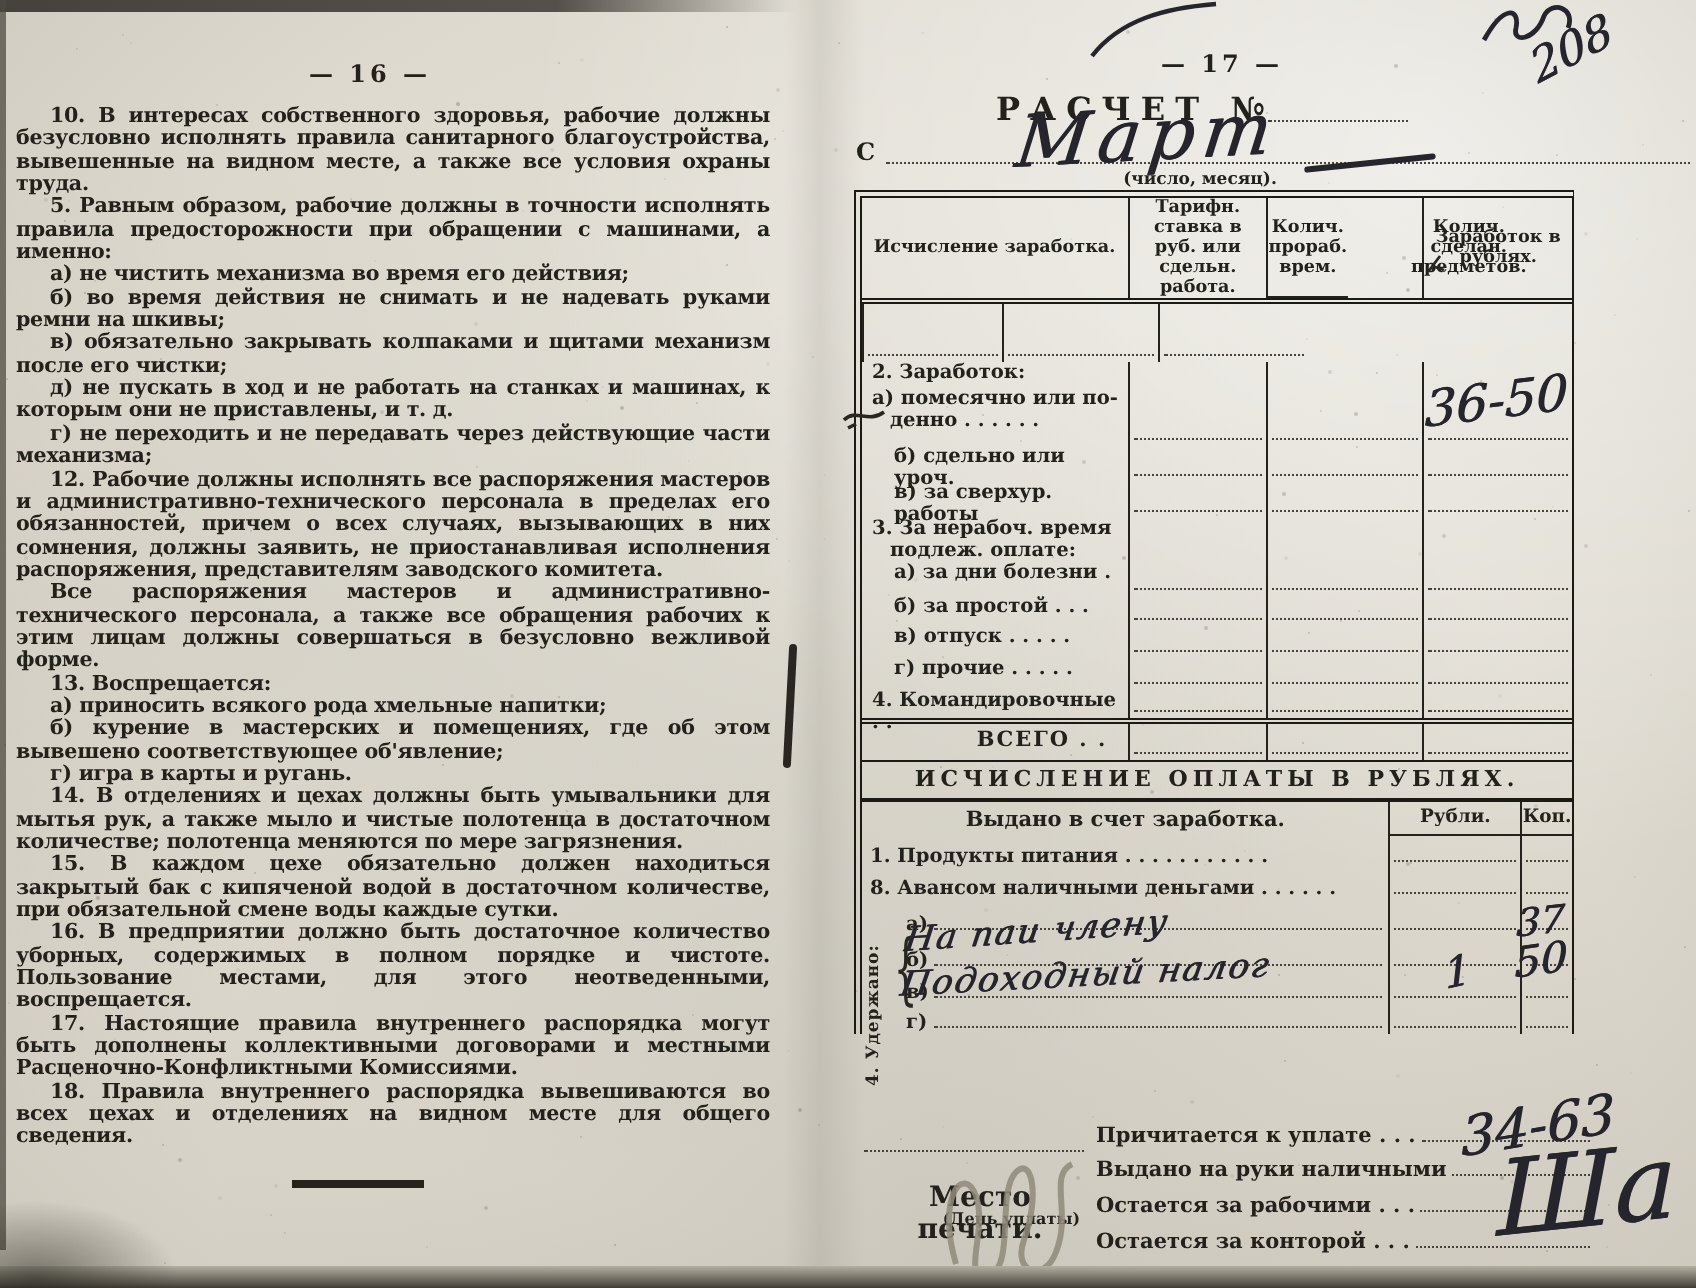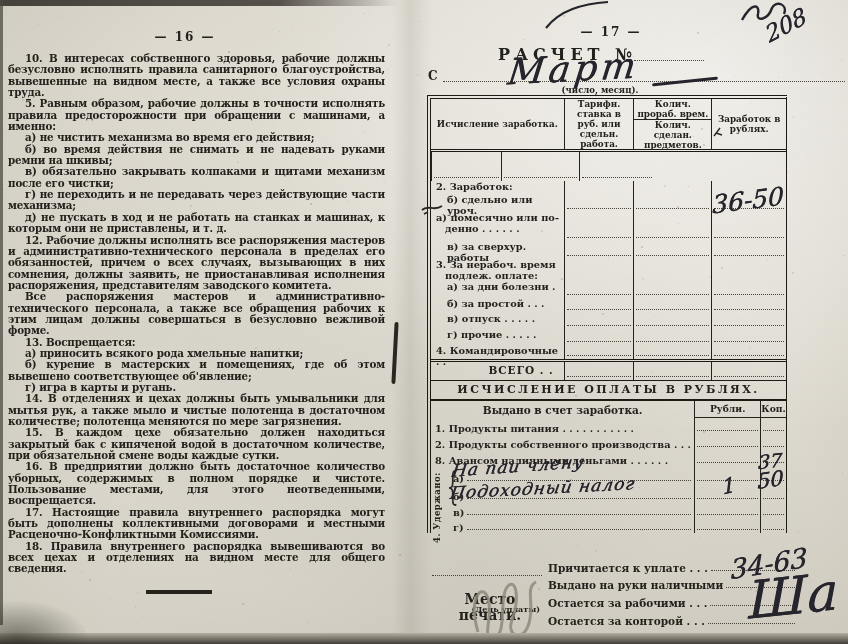--- a/index.html
+++ b/index.html
@@ -33,21 +33,21 @@
   .title-dots{position:absolute;left:634px;top:47px;width:70px;height:14px;}
   .c-label{position:absolute;left:428px;top:69px;font-size:12px;font-weight:bold;}
   .c-dots{position:absolute;left:443px;top:68px;width:402px;height:14px;}
   .date-hint{position:absolute;left:540px;top:85px;width:120px;text-align:center;font-size:8.5px;font-weight:bold;}
   
   .tbl{position:absolute;left:427px;top:95px;width:360px;border-top:4px double #1c1a15;border-left:4px double #1c1a15;border-right:1.6px solid #1c1a15;}
   .thead{display:flex;height:53px;border-bottom:3px double #1c1a15;font-size:8.8px;font-weight:bold;text-align:center;}
   .hc{display:flex;align-items:center;justify-content:center;padding:1px 2px;line-height:10px;}
   .cA{width:133px;}.cB{width:70px;}.cC{width:78px;}.cD{width:75px;}
   .cB,.cC,.cD{border-left:1.6px solid #24221d;}
-  .cCwrap{display:flex;flex-direction:column;padding:0;}
+  .cCwrap{display:flex;flex-direction:row;padding:0;gap:32px;}
   .cCwrap .top{flex:1;display:flex;align-items:center;justify-content:center;border-bottom:1.2px solid #24221d;line-height:10px;}
   .cCwrap .bot{flex:1;display:flex;align-items:center;justify-content:center;line-height:10px;}
   .r{display:flex;font-size:9.8px;font-weight:bold;}
   .r .cA{padding:1px 2px 0 5px;line-height:10.5px;}
   .r .cell{position:relative;}
   .r .cell.d::after{content:"";position:absolute;left:2px;right:2px;bottom:3px;border-bottom:1.6px dotted #47423a;}
   .r.sub .cA{padding-left:16px;}
   .r.hang .cA{padding-left:14px;text-indent:-9px;}
   .r.dbl{border-bottom:3px double #1c1a15;}
   .r.total .cA{text-align:right;padding-right:10px;font-size:10.5px;letter-spacing:1px;padding-top:3px;}
@@ -342,22 +342,22 @@
       <i style="position: absolute; display: block; left: 238.03px; top: 232.668px; width: 1px; height: 1px; background: rgb(58, 53, 42); opacity: 0.15; border-radius: 50%;"></i>
     </div>
 
   <div class="pgnum left">— 16 —</div>
   <div class="rules">
     <p>10. В интересах собственного здоровья, рабочие должны безусловно исполнять правила санитарного благоустройства, вывешенные на видном месте, а также все условия охраны труда.</p>
     <p>5. Равным образом, рабочие должны в точности исполнять правила предосторожности при обращении с машинами, а именно:</p>
     <p>а) не чистить механизма во время его действия;</p>
     <p>б) во время действия не снимать и не надевать руками ремни на шкивы;</p>
     <p>в) обязательно закрывать колпаками и щитами механизм после его чистки;</p>
+    <p>д) не пускать в ход и не работать на станках и машинах, к которым они не приставлены, и т. д.</p>
     <p>г) не переходить и не передавать через действующие части механизма;</p>
-    <p>д) не пускать в ход и не работать на станках и машинах, к которым они не приставлены, и т. д.</p>
     <p>12. Рабочие должны исполнять все распоряжения мастеров и административно-технического персонала в пределах его обязанностей, причем о всех случаях, вызывающих в них сомнения, должны заявить, не приостанавливая исполнения распоряжения, представителям заводского комитета.</p>
     <p>Все распоряжения мастеров и административно-технического персонала, а также все обращения рабочих к этим лицам должны совершаться в безусловно вежливой форме.</p>
     <p>13. Воспрещается:</p>
     <p>а) приносить всякого рода хмельные напитки;</p>
     <p>б) курение в мастерских и помещениях, где об этом вывешено соответствующее об'явление;</p>
     <p>г) игра в карты и ругань.</p>
     <p>14. В отделениях и цехах должны быть умывальники для мытья рук, а также мыло и чистые полотенца в достаточном количестве; полотенца меняются по мере загрязнения.</p>
     <p>15. В каждом цехе обязательно должен находиться закрытый бак с кипяченой водой в достаточном количестве, при обязательной смене воды каждые сутки.</p>
     <p>16. В предприятии должно быть достаточное количество уборных, содержимых в полном порядке и чистоте. Пользование местами, для этого неотведенными, воспрещается.</p>
     <p>17. Настоящие правила внутреннего распорядка могут быть дополнены коллективными договорами и местными Расценочно-Конфликтными Комиссиями.</p>
@@ -388,28 +388,28 @@
       <div class="cB cell d"></div>
         <div class="cC cell d"></div>
         <div class="cD cell d"></div>
     </div>
     <div class="r" style="height:13px">
       <div class="cA">2. Заработок:</div>
       <div class="cB cell"></div>
         <div class="cC cell"></div>
         <div class="cD cell"></div>
     </div>
+    <div class="r sub hang" style="height:29px">
+      <div class="cA">а) помесячно или по-денно . . . . . .</div>
+      <div class="cB cell d"></div>
+        <div class="cC cell d"></div>
+        <div class="cD cell d"></div>
+    </div>
     <div class="r sub" style="height:18px">
       <div class="cA">б) сдельно или уроч.</div>
-      <div class="cB cell d"></div>
-        <div class="cC cell d"></div>
-        <div class="cD cell d"></div>
-    </div>
-    <div class="r sub hang" style="height:29px">
-      <div class="cA">а) помесячно или по-денно . . . . . .</div>
       <div class="cB cell d"></div>
         <div class="cC cell d"></div>
         <div class="cD cell d"></div>
     </div>
     <div class="r sub" style="height:18px">
       <div class="cA">в) за сверхур. работы</div>
       <div class="cB cell d"></div>
         <div class="cC cell d"></div>
         <div class="cD cell d"></div>
     </div>
@@ -459,25 +459,20 @@
     <div class="band">ИСЧИСЛЕНИЕ ОПЛАТЫ В РУБЛЯХ.</div>
 
     <div class="pay" style="position:relative;">
       <div class="pr hdr">
         <div class="pL">Выдано в счет заработка.</div>
         <div class="pR">Рубли.</div>
         <div class="pK">Коп.</div>
       </div>
       <div class="pr item">
         <div class="pL">1. Продукты питания . . . . . . . . . . .</div>
-        <div class="pR d"></div>
-          <div class="pK d"></div>
-      </div>
-      <div class="pr item">
-        <div class="pL">2. Продукты собственного производства . . .</div>
         <div class="pR d"></div>
           <div class="pK d"></div>
       </div>
       <div class="pr item">
         <div class="pL">8. Авансом наличными деньгами . . . . . .</div>
         <div class="pR d"></div>
           <div class="pK d"></div>
       </div>
       <div class="pr wrow">
         <div class="pL">

